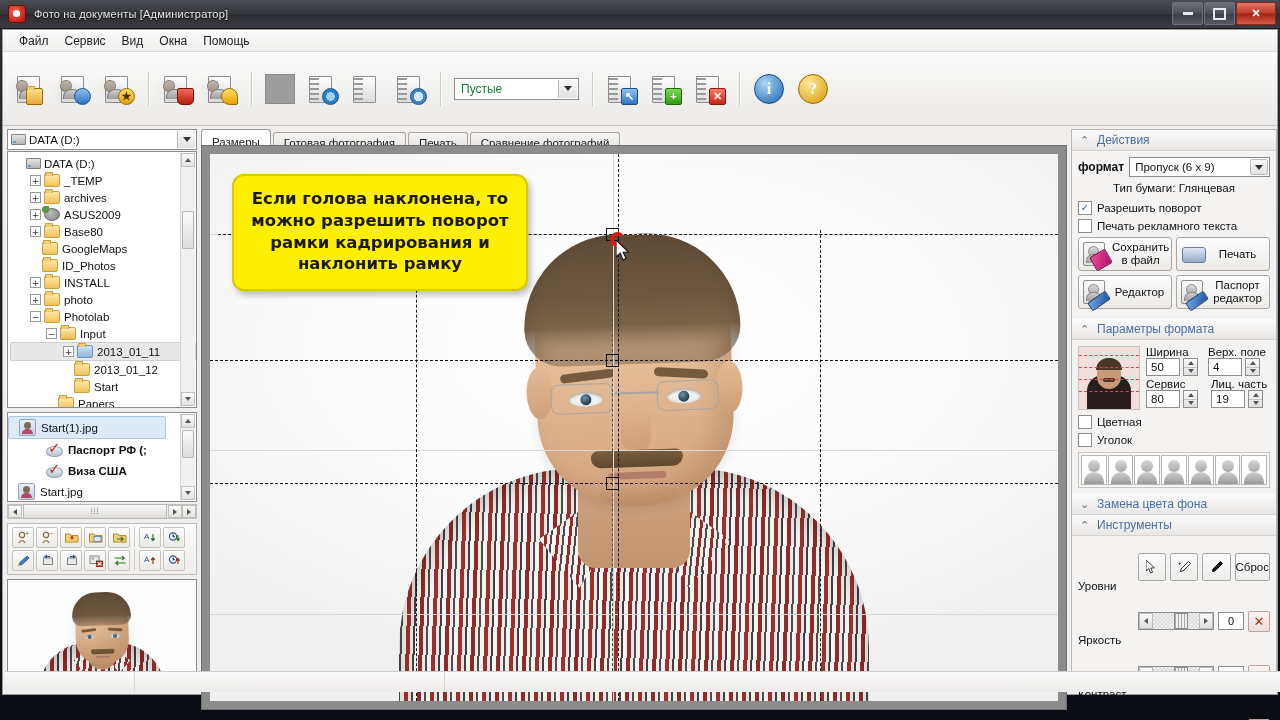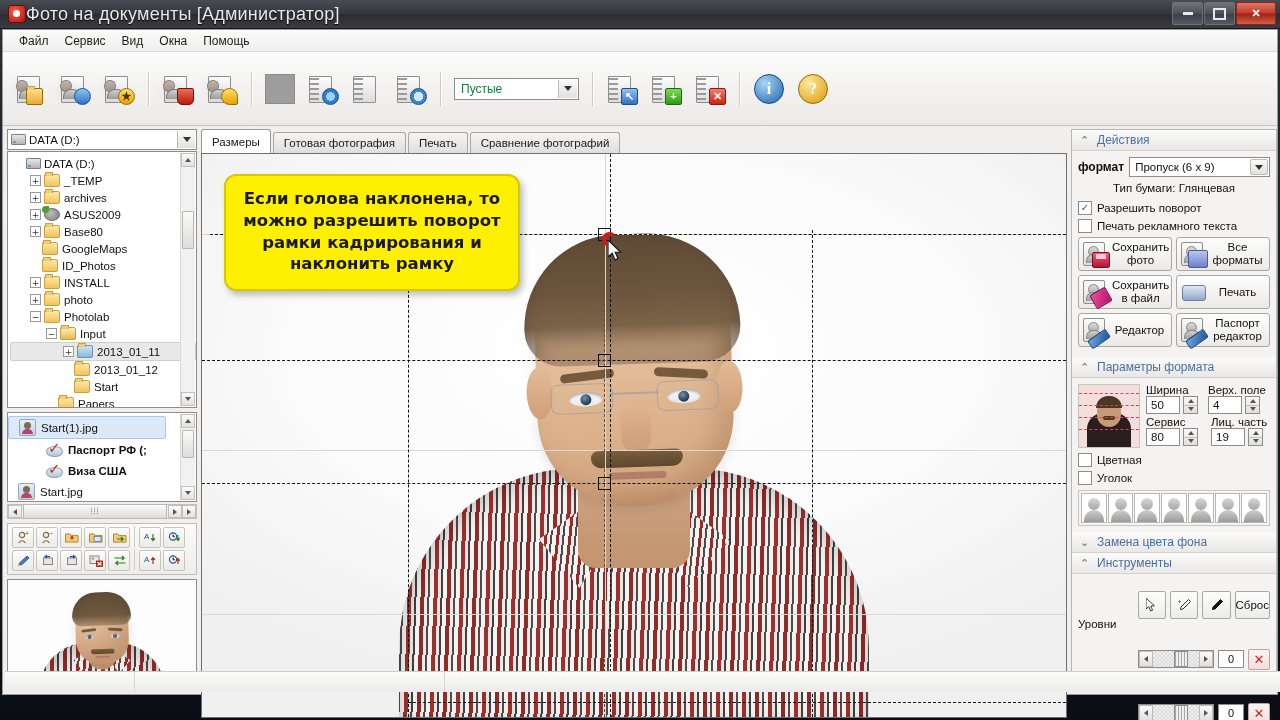--- a/index.html
+++ b/index.html
@@ -25,21 +25,21 @@
   .title-icon{
     width:16px;height:16px;margin-left:8px;border-radius:3px;
     background:radial-gradient(circle at 35% 35%,#ff5a4d,#a81708);
     border:1px solid #6a0d05;position:relative;flex:none;
   }
   .title-icon:after{
     content:"";position:absolute;left:4px;top:4px;width:7px;height:7px;border-radius:50%;
     background:#fff;
   }
   .title-text{
-    color:#e9e9ec;font-size:18px;letter-spacing:.2px;
+    margin-left:8px;color:#e9e9ec;font-size:11px;letter-spacing:.2px;
     text-shadow:0 1px 1px #000;
   }
   .win-btns{position:absolute;right:4px;top:2px;display:flex;gap:1px;}
   .win-btn{
     width:29px;height:21px;border:1px solid #6d7076;border-radius:2px;
     background:linear-gradient(180deg,#6f727a 0%,#4b4e55 50%,#3b3e45 51%,#55585f 100%);
     display:flex;align-items:center;justify-content:center;
     color:#eee;font-size:11px;line-height:1;
   }
   .win-btn.close{
@@ -236,22 +236,22 @@
   .tab{
     height:21px;padding:0 10px;display:flex;align-items:center;font-size:11.5px;color:#1a1a1a;
     background:linear-gradient(180deg,#f6f5f4,#e0dedb);border:1px solid #a9a7a4;border-bottom:none;
     border-radius:3px 3px 0 0;margin-right:2px;box-sizing:border-box;
   }
   .tab.active{
     height:24px;background:#fff;border-color:#9a9a9a;font-weight:normal;
     box-shadow:0 1px 0 #fff;
   }
   .canvaswrap{
-    position:absolute;left:198px;top:123px;width:866px;height:565px;
-    background:#8c8c8c;border:1px solid #6f6f6f;box-sizing:border-box;padding:0;
+    position:absolute;left:198px;top:115px;width:866px;height:565px;
+    background:#8c8c8c;border:1px solid #6f6f6f;box-sizing:border-box;padding:8px;
   }
   .canvas{
     position:relative;width:100%;height:100%;background:#fdfdfd;overflow:hidden;
   }
   .photo-bg{
     position:absolute;left:0;top:0;right:0;bottom:0;
     background:
       radial-gradient(ellipse 70% 60% at 50% 35%, #ffffff 0%, #fbfbfb 55%, #f0f0f0 100%);
   }
   
@@ -956,40 +956,20 @@
 
         <div class="cb-row">
           <span class="cbox">✓</span>
           <span>Разрешить поворот</span>
         </div>
         <div class="cb-row">
           <span class="cbox"></span>
           <span>Печать рекламного текста</span>
         </div>
 
-        <div class="btnrow" style="margin-top:4px">
-          <div class="btn2">
-            <span class="bico">
-                <i class="pc"></i>
-                <i class="ph"></i>
-                <i class="pb"></i>
-                <i class="ov floppy"></i>
-              </span>
-            <span class="txt">Сохранить фото</span>
-          </div>
-          <div class="btn2">
-            <span class="bico">
-                <i class="pc"></i>
-                <i class="ph"></i>
-                <i class="pb"></i>
-                <i class="ov stack"></i>
-              </span>
-            <span class="txt">Все форматы</span>
-          </div>
-        </div>
         <div class="btnrow">
           <div class="btn2">
             <span class="bico">
                 <i class="pc"></i>
                 <i class="ph"></i>
                 <i class="pb"></i>
                 <i class="ov marker"></i>
               </span>
             <span class="txt">Сохранить в файл</span>
           </div>

